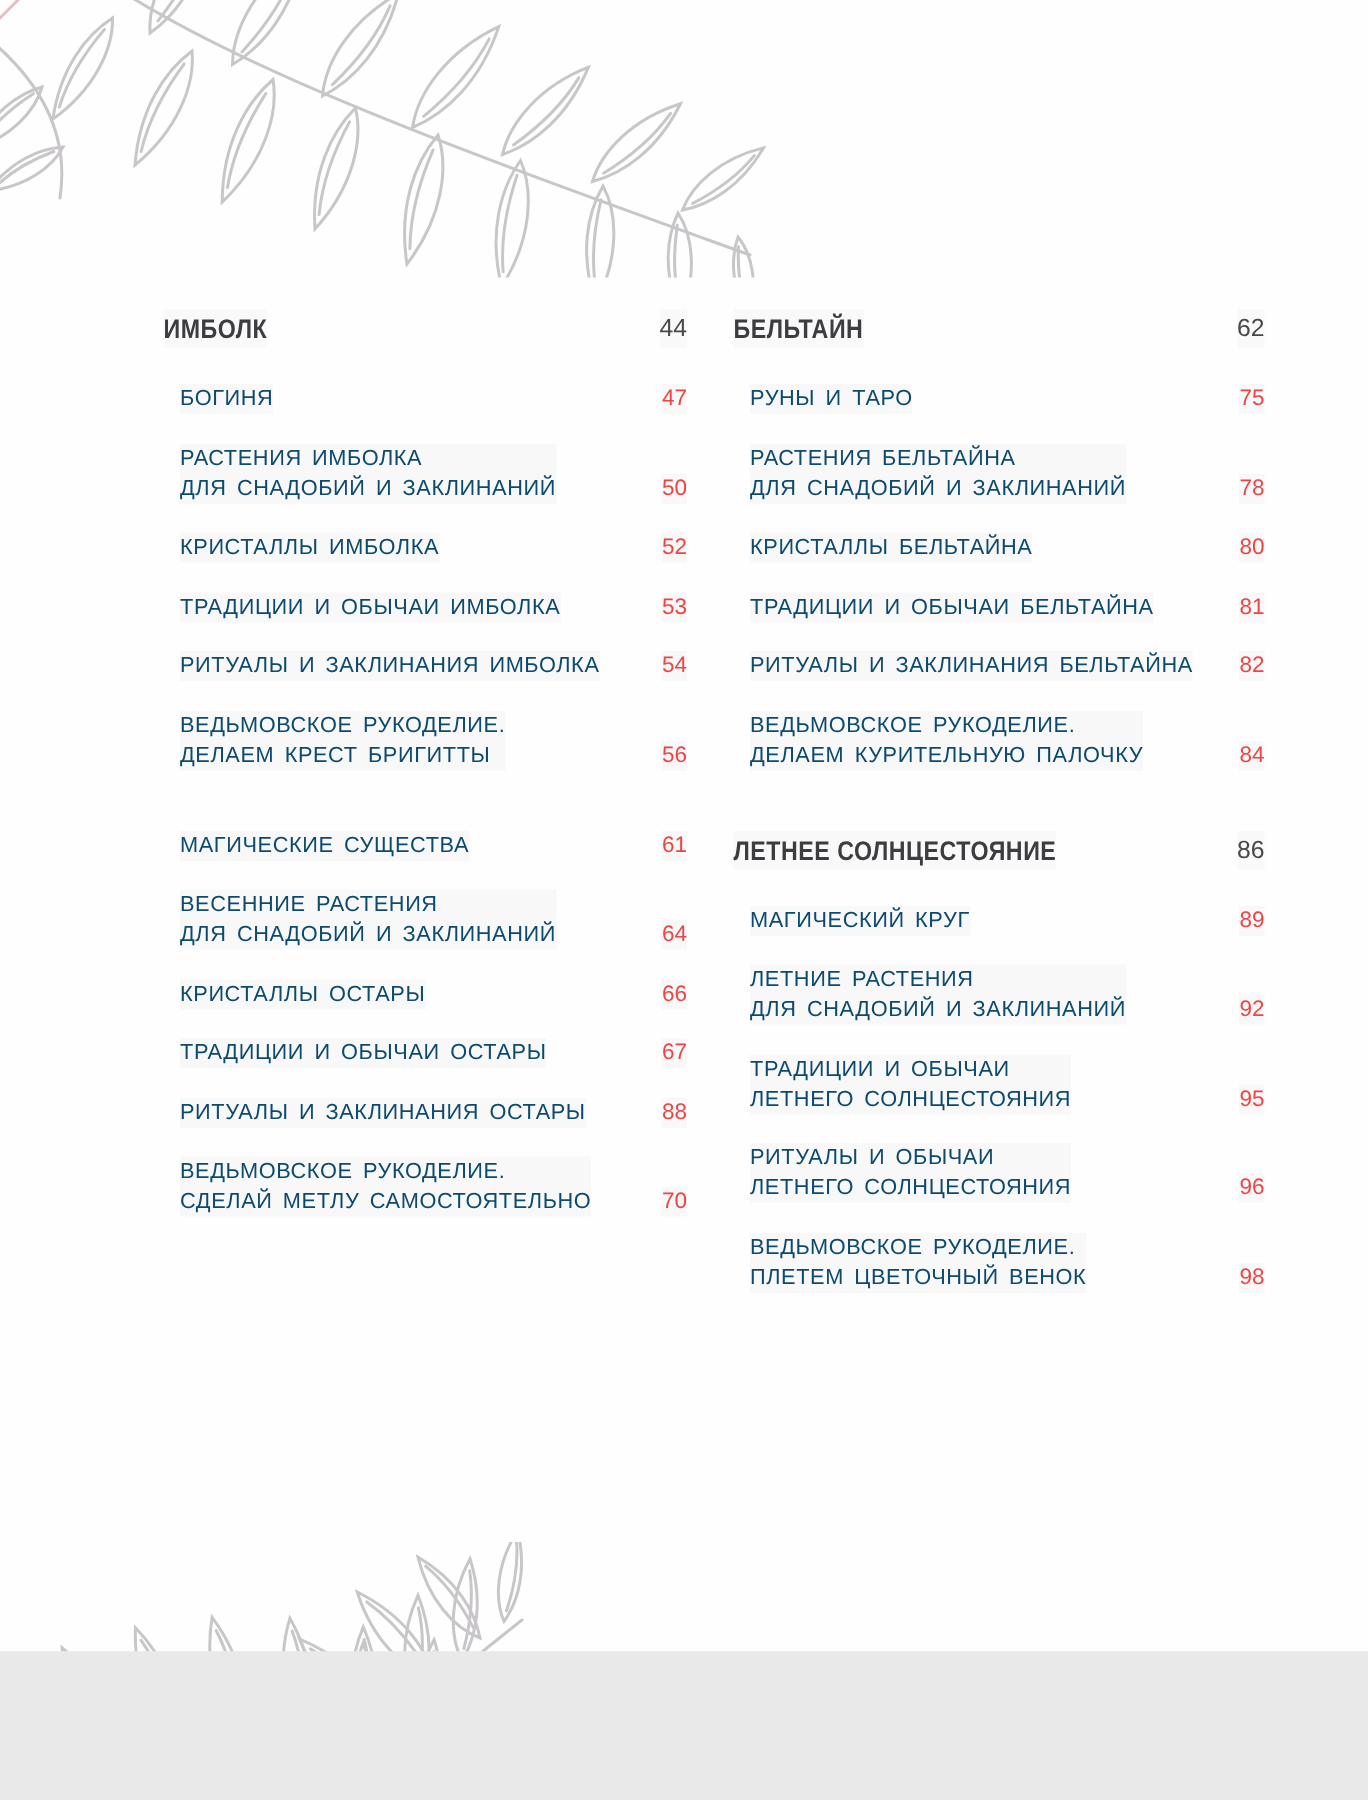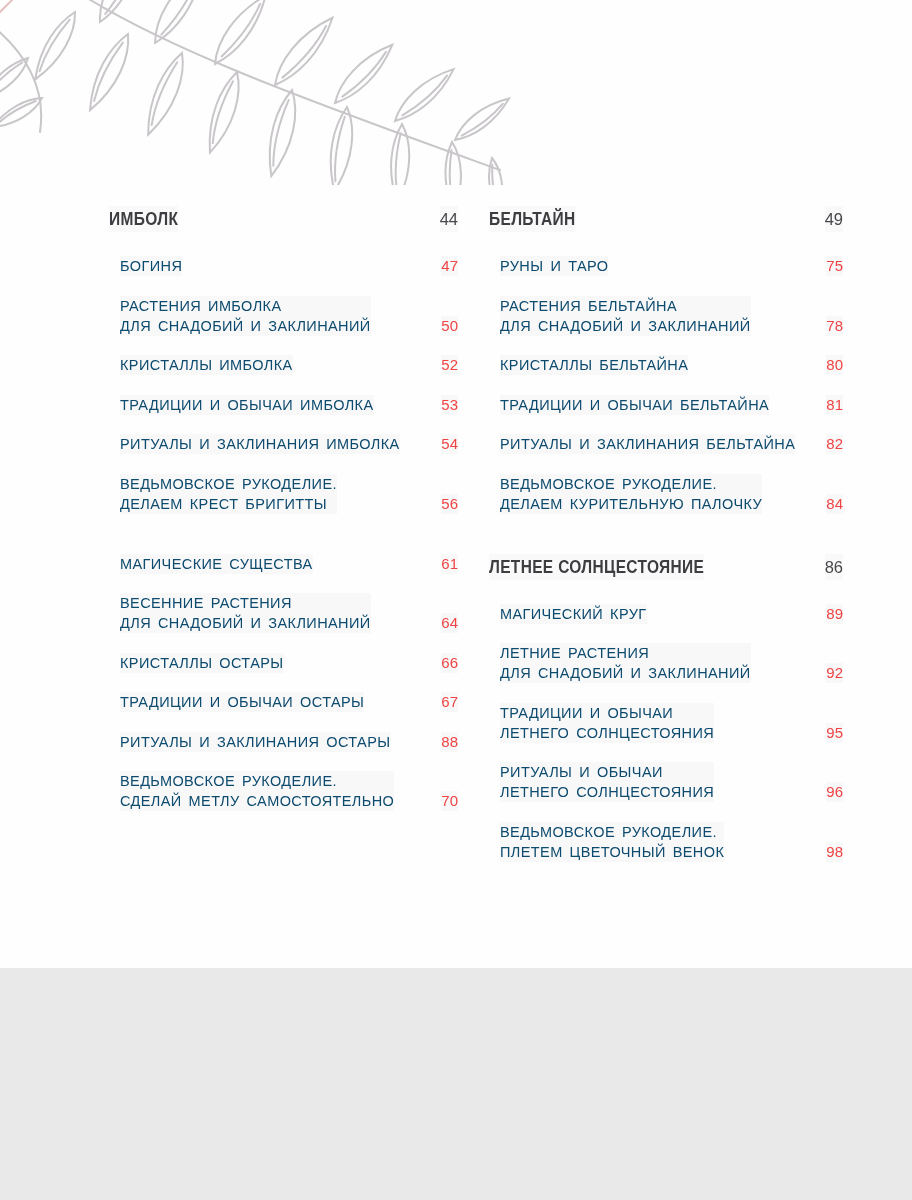--- a/index.html
+++ b/index.html
@@ -1,18 +1,18 @@
 <!DOCTYPE html>
 <html lang="ru"><head>
 <meta charset="utf-8">
 <style>
   html,body{margin:0;padding:0;background:#e9e9e9;}
   #page{
     position:relative;
-    width:912px;height:968px;
+    width:912px;height:1101px;
     margin:0 auto;
     background:#fefefe;
     overflow:hidden;
     font-family:"Liberation Sans","DejaVu Sans",sans-serif;
   }
   
   .deco{position:absolute;pointer-events:none;}
   .deco path{fill:none;stroke:#c9c6ca;stroke-width:2;stroke-linecap:round;vector-effect:non-scaling-stroke;}
   #deco-top{top:0;left:0;}
   #deco-bottom{top:1028px;left:0;}
@@ -173,21 +173,21 @@
         <div class="entry">
           <span class="entry-title">ВЕДЬМОВСКОЕ РУКОДЕЛИЕ.<br>СДЕЛАЙ МЕТЛУ САМОСТОЯТЕЛЬНО</span>
           <span class="entry-page">70</span>
         </div>
       </section>
     </div>
   <div id="toc-col-right" class="toc-col">
       <section class="toc-section">
         <div class="sec-head">
           <span class="sec-title">БЕЛЬТАЙН</span>
-          <span class="sec-page">49</span>
+          <span class="sec-page">62</span>
         </div>
         <div class="entry">
           <span class="entry-title">РУНЫ И ТАРО</span>
           <span class="entry-page">75</span>
         </div>
         <div class="entry">
           <span class="entry-title">РАСТЕНИЯ БЕЛЬТАЙНА<br>ДЛЯ СНАДОБИЙ И ЗАКЛИНАНИЙ</span>
           <span class="entry-page">78</span>
         </div>
         <div class="entry">

